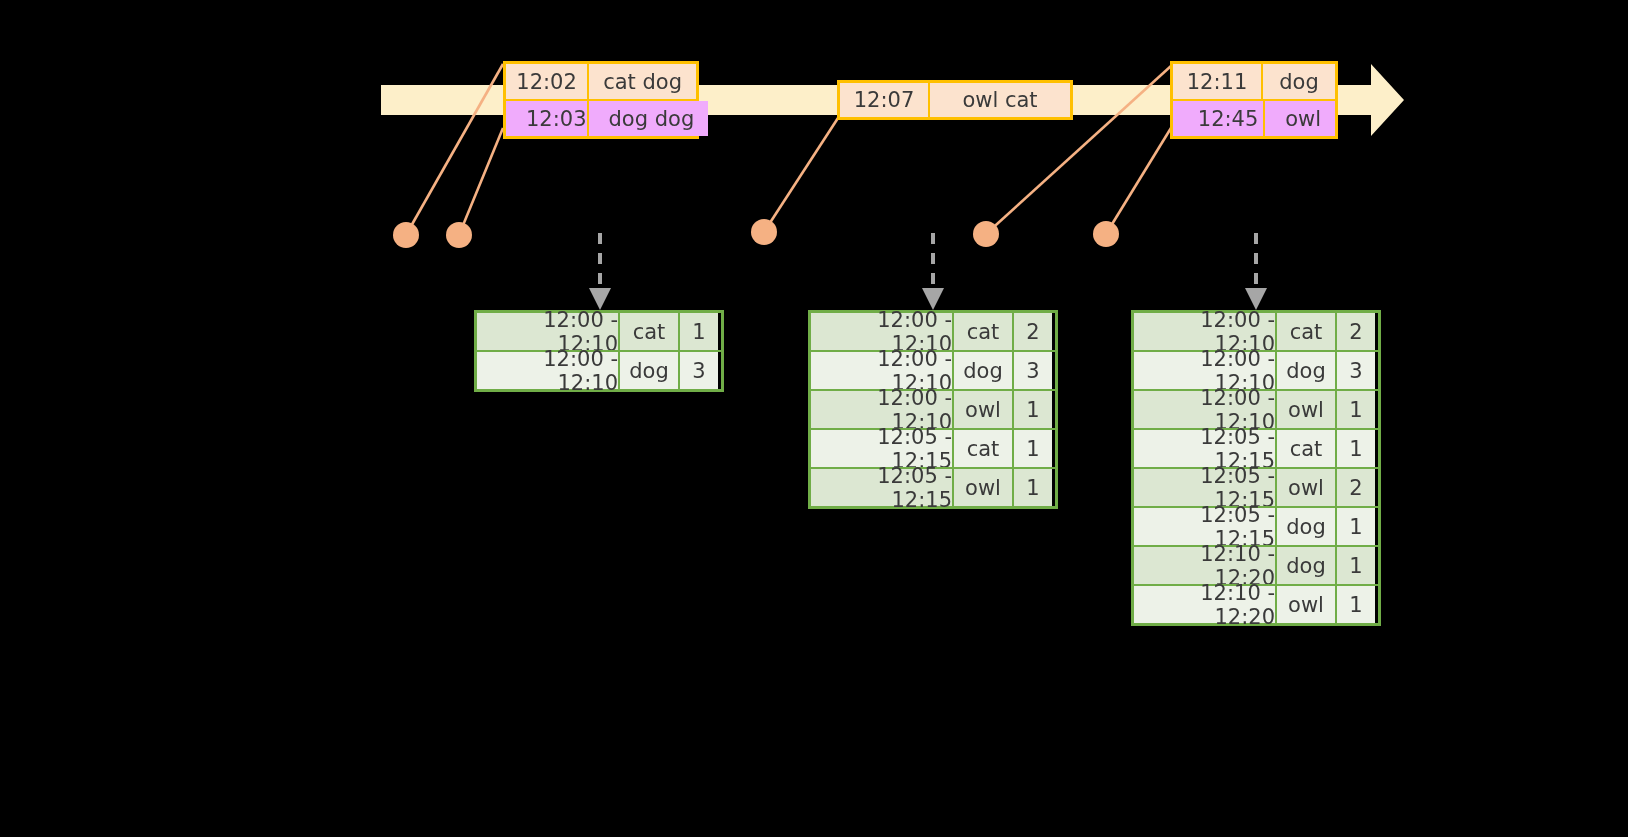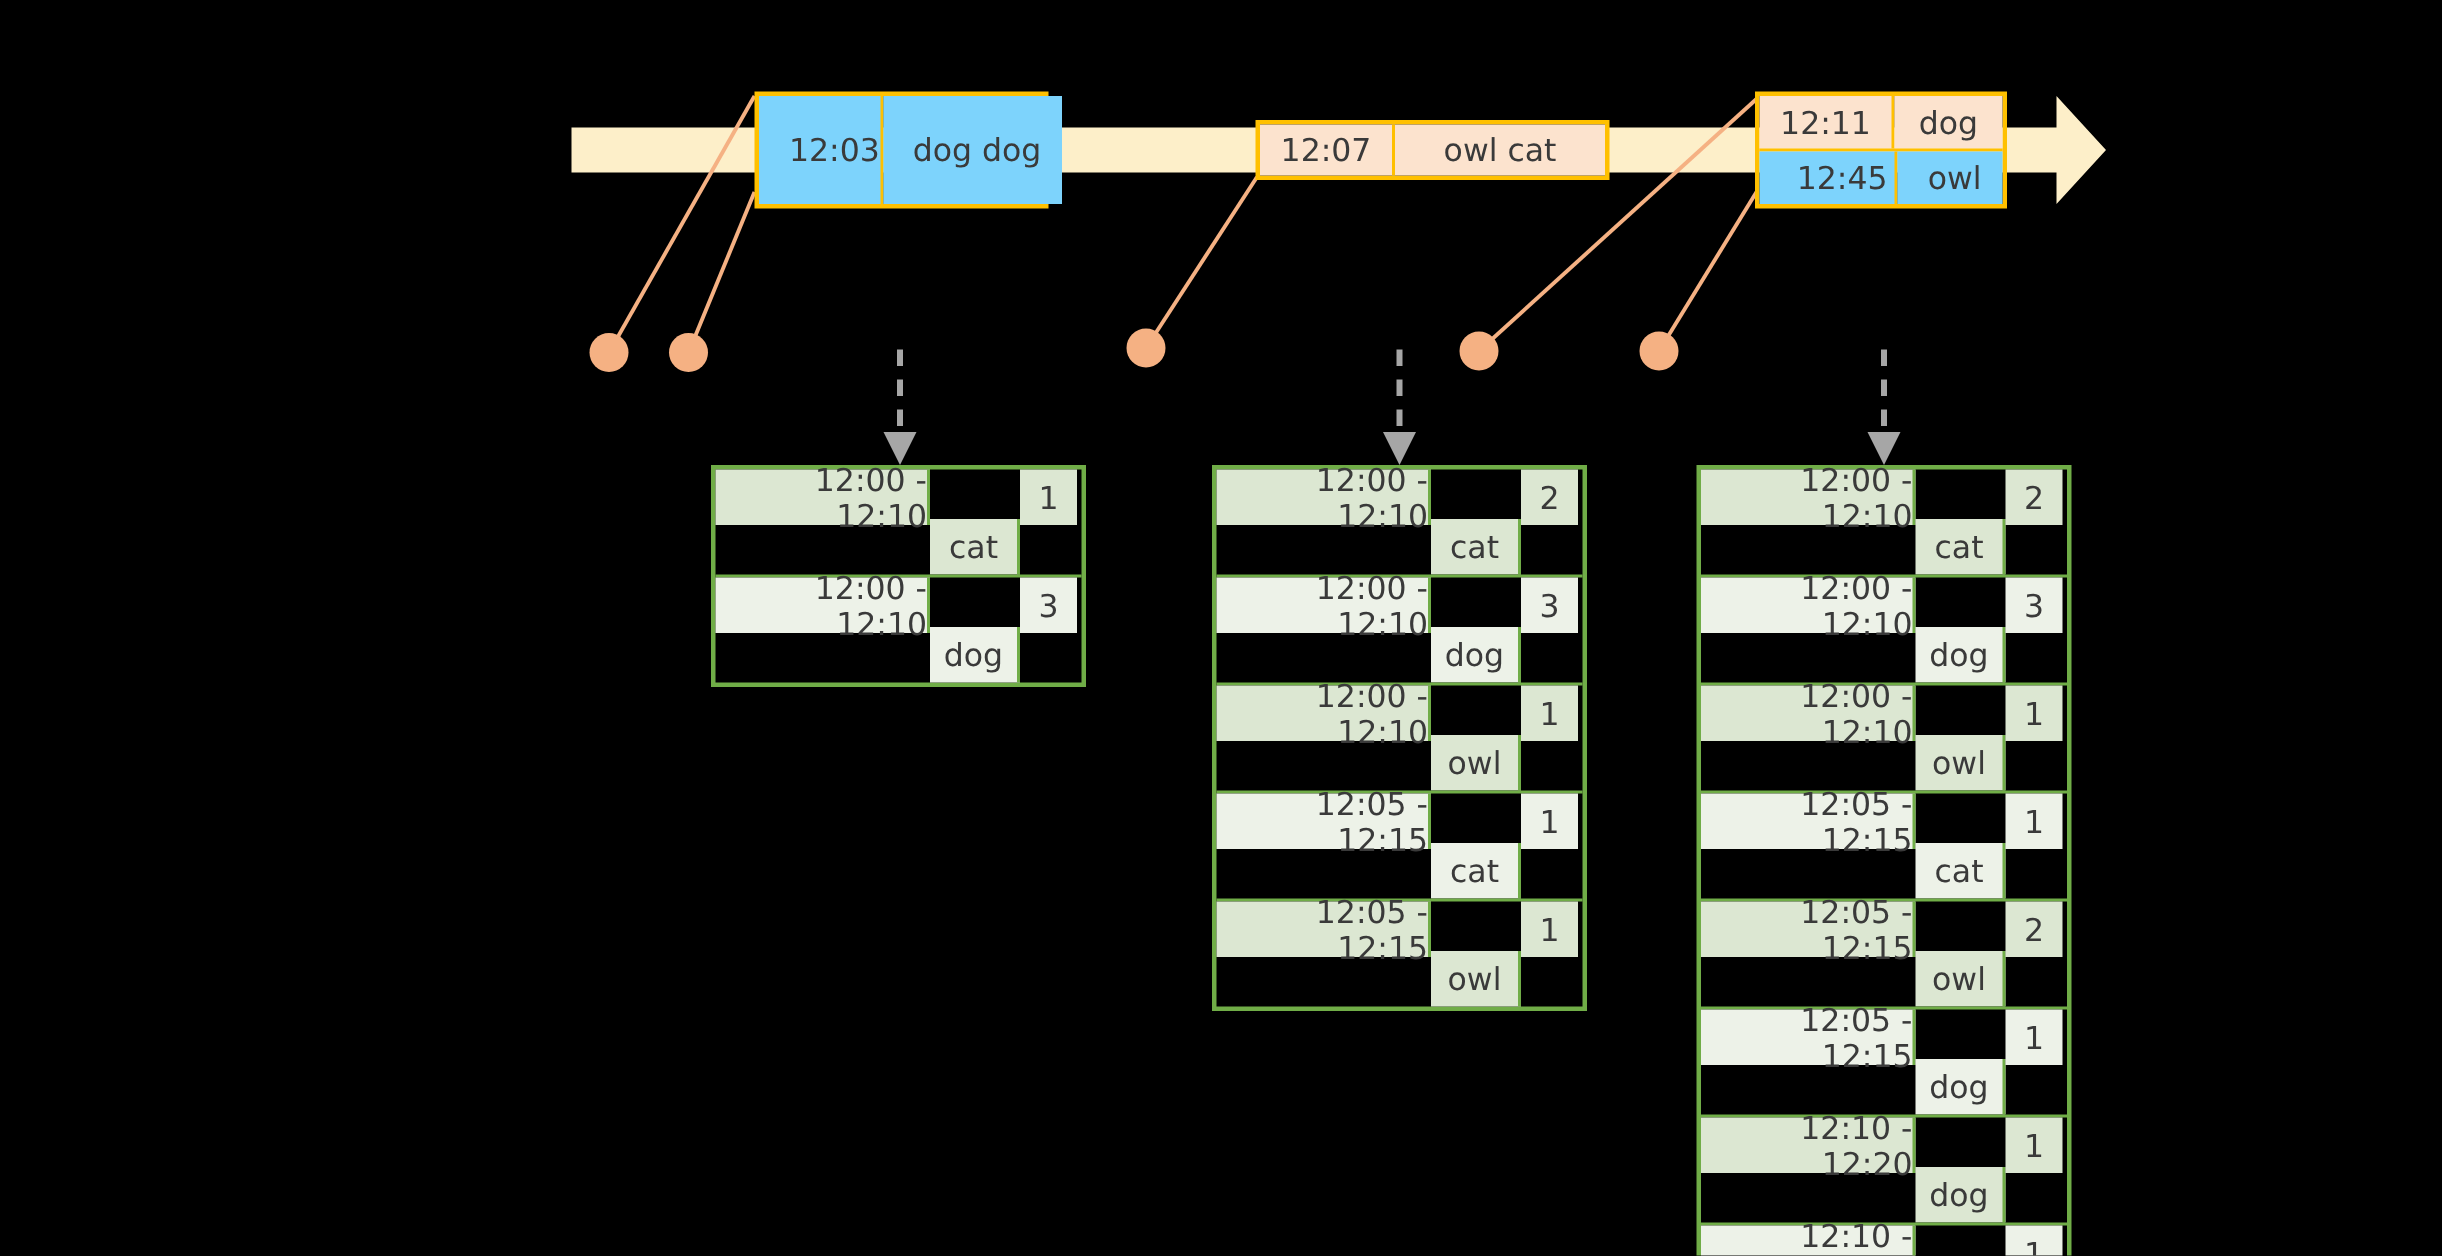--- a/index.html
+++ b/index.html
@@ -25,38 +25,38 @@
   .event-time{
     width:88px;display:flex;align-items:center;justify-content:center;
     border-right:2px solid #FFC000;
     font-size:21px;color:#3a3a3a;
   }
   .event-words{
     flex:1;display:flex;align-items:center;justify-content:center;
     font-size:21px;color:#3a3a3a;padding:0 14px;white-space:nowrap;
   }
   .row-a .event-time,.row-a .event-words{background:#FCE3CE;}
-  .row-b .event-time,.row-b .event-words{background:#7dd3fc;padding-left:20px;}
+  .row-b .event-time,.row-b .event-words{background:#f0abfc;padding-left:20px;}
 
   
   .result-table{
     position:absolute;
     border:3px solid #70AD47;
     box-sizing:border-box;
     display:flex;flex-direction:column;
     z-index:5;
   }
   .res-row{display:flex;text-align:right;}
   .res-row + .res-row{border-top:2px solid #70AD47;}
   .res-cell{
     display:flex;align-items:center;justify-content:center;
     font-size:21px;color:#3a3a3a;height:37px;box-sizing:border-box;
   }
   .res-window{border-right:2px solid #70AD47;}
-  .res-key{border-right:2px solid #70AD47;margin-top:33px;}
+  .res-key{border-right:2px solid #70AD47;}
   .shade-a .res-cell{background:#DCE7D2;}
   .shade-b .res-cell{background:#EDF2E8;}
 
   
   .t1 .res-window{width:143px;}
   .t1 .res-key{width:60px;}
   .t1 .res-count{width:38px;}
   
   .t2 .res-window{width:143px;}
   .t2 .res-key{width:60px;}
@@ -103,20 +103,24 @@
         <path d="M 922 288 L 944 288 L 933 310 Z" fill="#A6A6A6" stroke="none"></path>
       </g>
       <g>
         <line x1="1256" y1="233" x2="1256" y2="288" stroke-dasharray="11,9"></line>
         <path d="M 1245 288 L 1267 288 L 1256 310 Z" fill="#A6A6A6" stroke="none"></path>
       </g>
     </g>
   </svg>
 
   <div class="event-box" id="eb1" style="left:503px;top:61px;width:196px;height:78px;">
+    <div class="event-row row-a">
+      <div class="event-time">12:02</div>
+      <div class="event-words">cat dog</div>
+    </div>
     <div class="event-row row-b">
       <div class="event-time">12:03</div>
       <div class="event-words">dog dog</div>
     </div>
   </div>
 
   <div class="event-box" id="eb2" style="left:837px;top:80px;width:236px;height:40px;">
     <div class="event-row row-a">
       <div class="event-time">12:07</div>
       <div class="event-words">owl cat</div>

